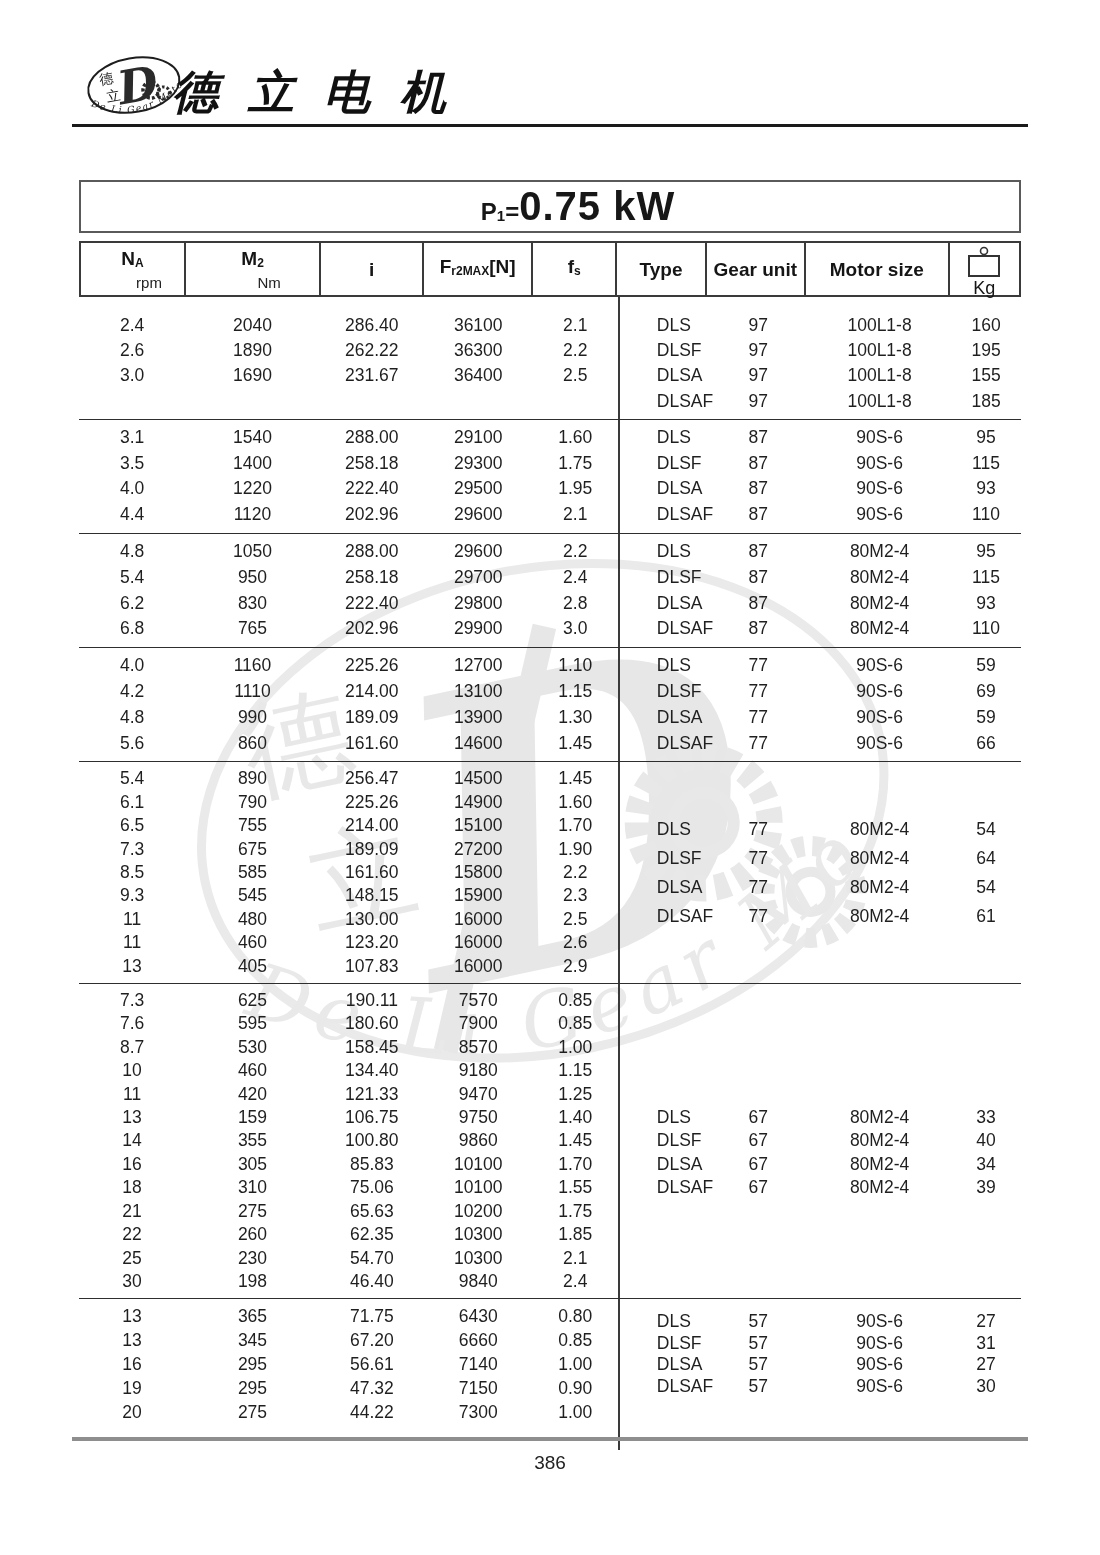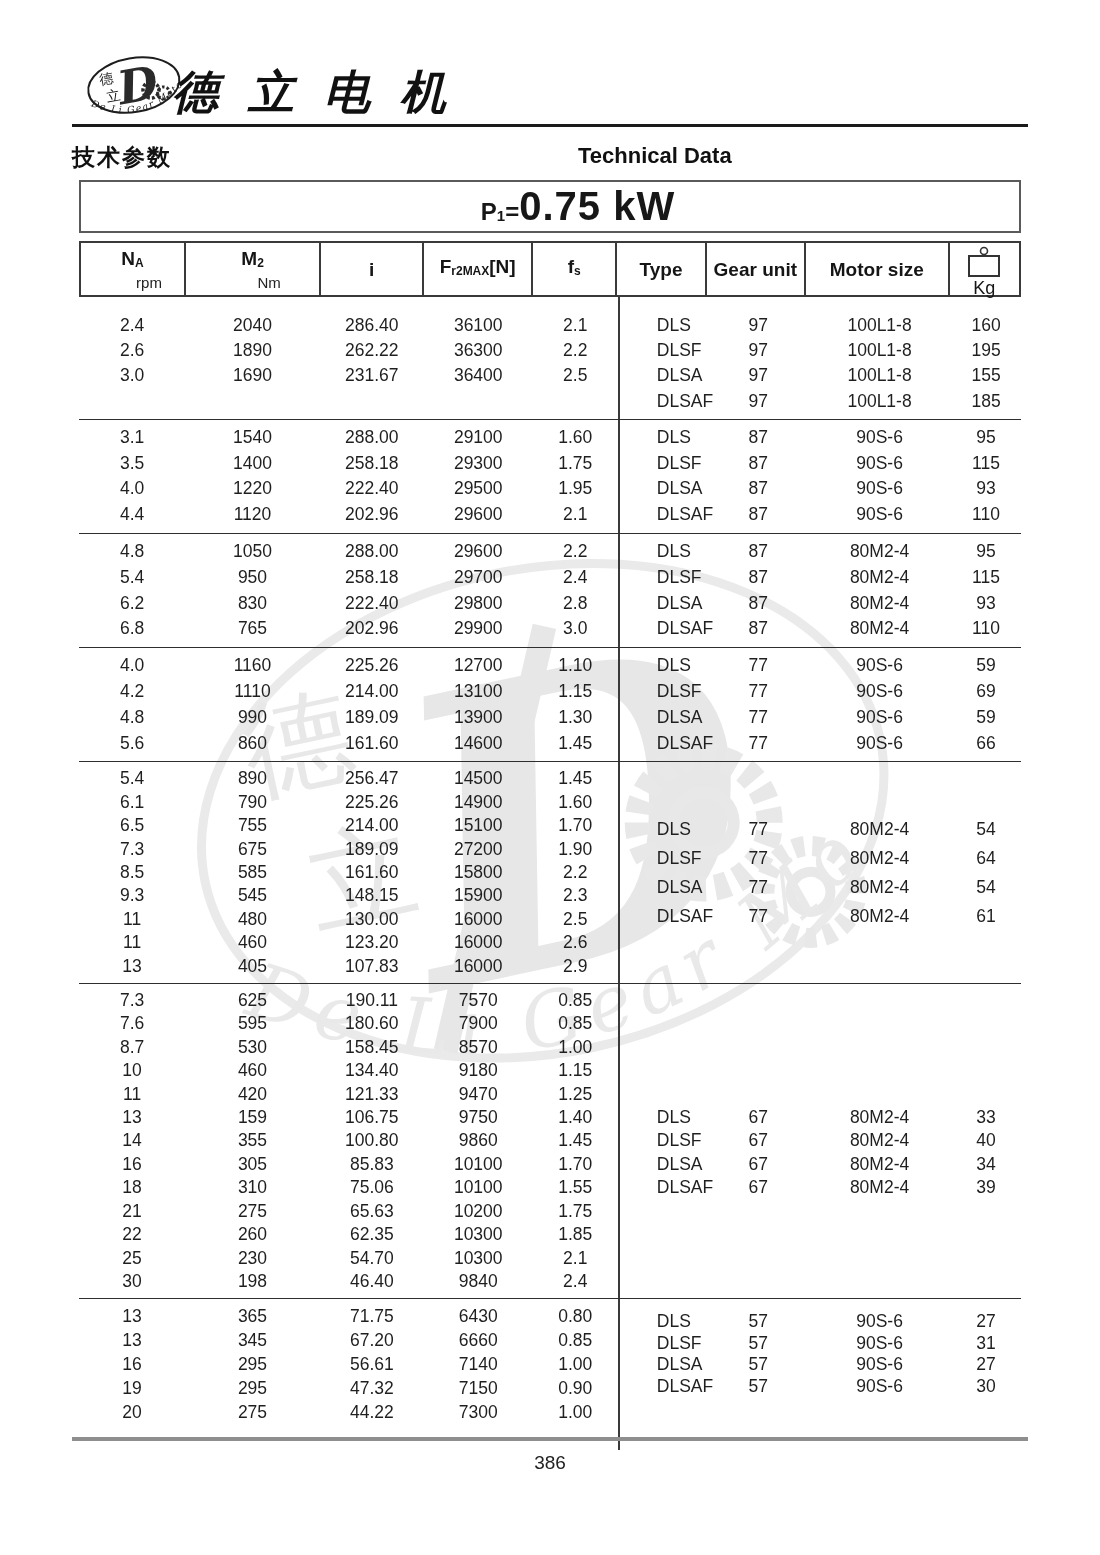--- a/index.html
+++ b/index.html
@@ -126,24 +126,20 @@
           <text font-size="9.5" font-style="italic" fill="#222" letter-spacing="1.5" font-family="DejaVu Serif, serif">
             <textPath href="#logo-arc">De Li Gear Motor</textPath>
           </text>
         </g>
       </svg>
     </div>
     <div class="brand">德立电机</div>
   </div>
   <div class="top-rule"></div>
 
-  <div class="section-row">
-    <span class="section-cn">技术参数</span>
-    <span class="section-en">Technical Data</span>
-  </div>
 
   <div class="title-box">
     <div class="title-inner">
       <span class="p-base">P</span><sub class="p-sub">1</sub><span class="p-base">=</span><span class="p-value">0.75 kW</span>
     </div>
   </div>
 
   <div class="thead">
     <div class="hcell hc-na">
       <div class="hmain"><span>N</span><sub class="hsub">A</sub></div>

